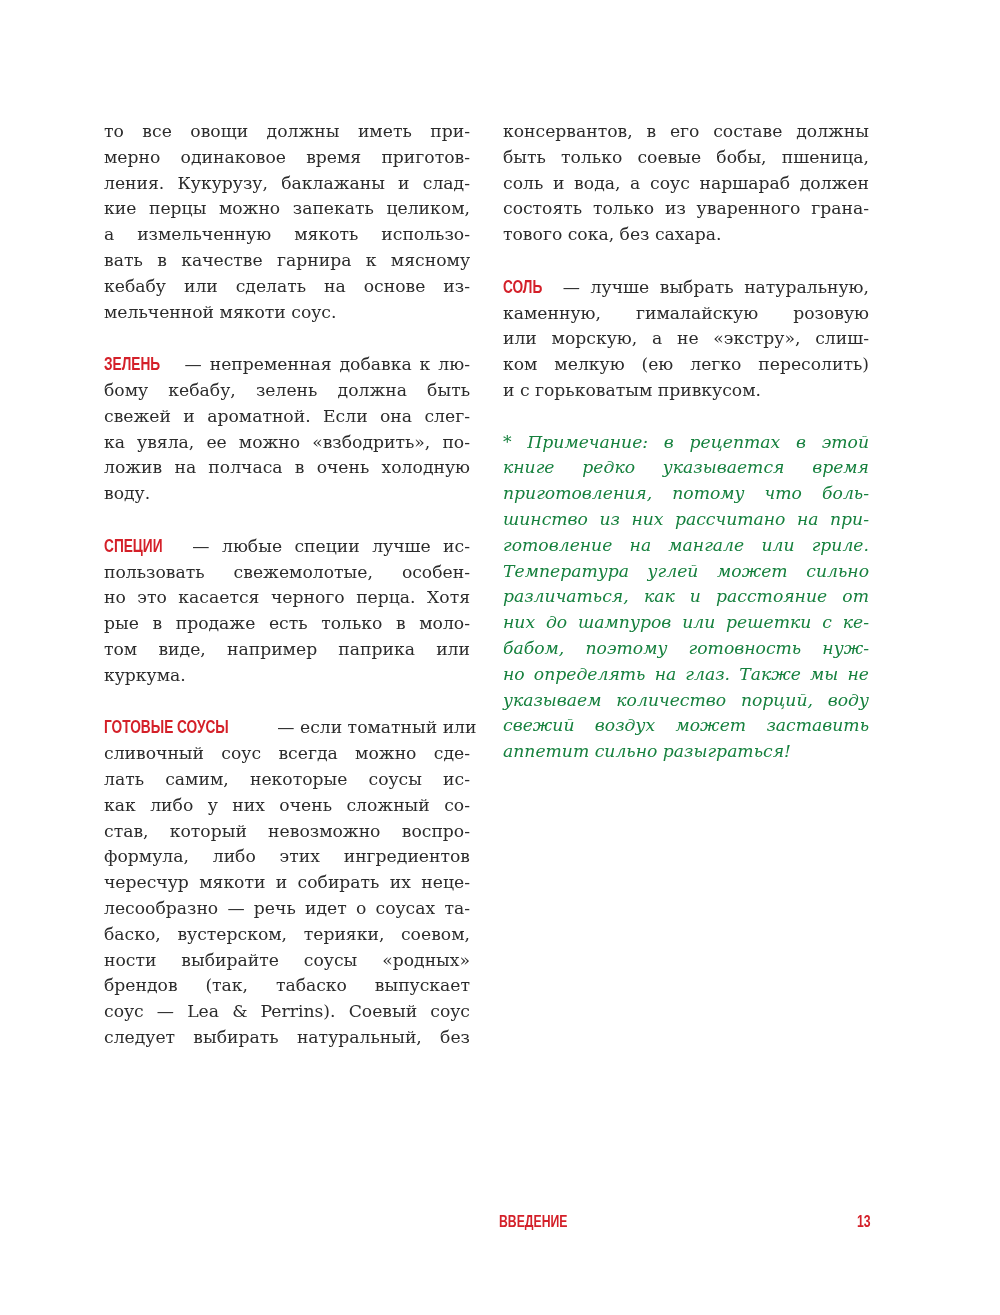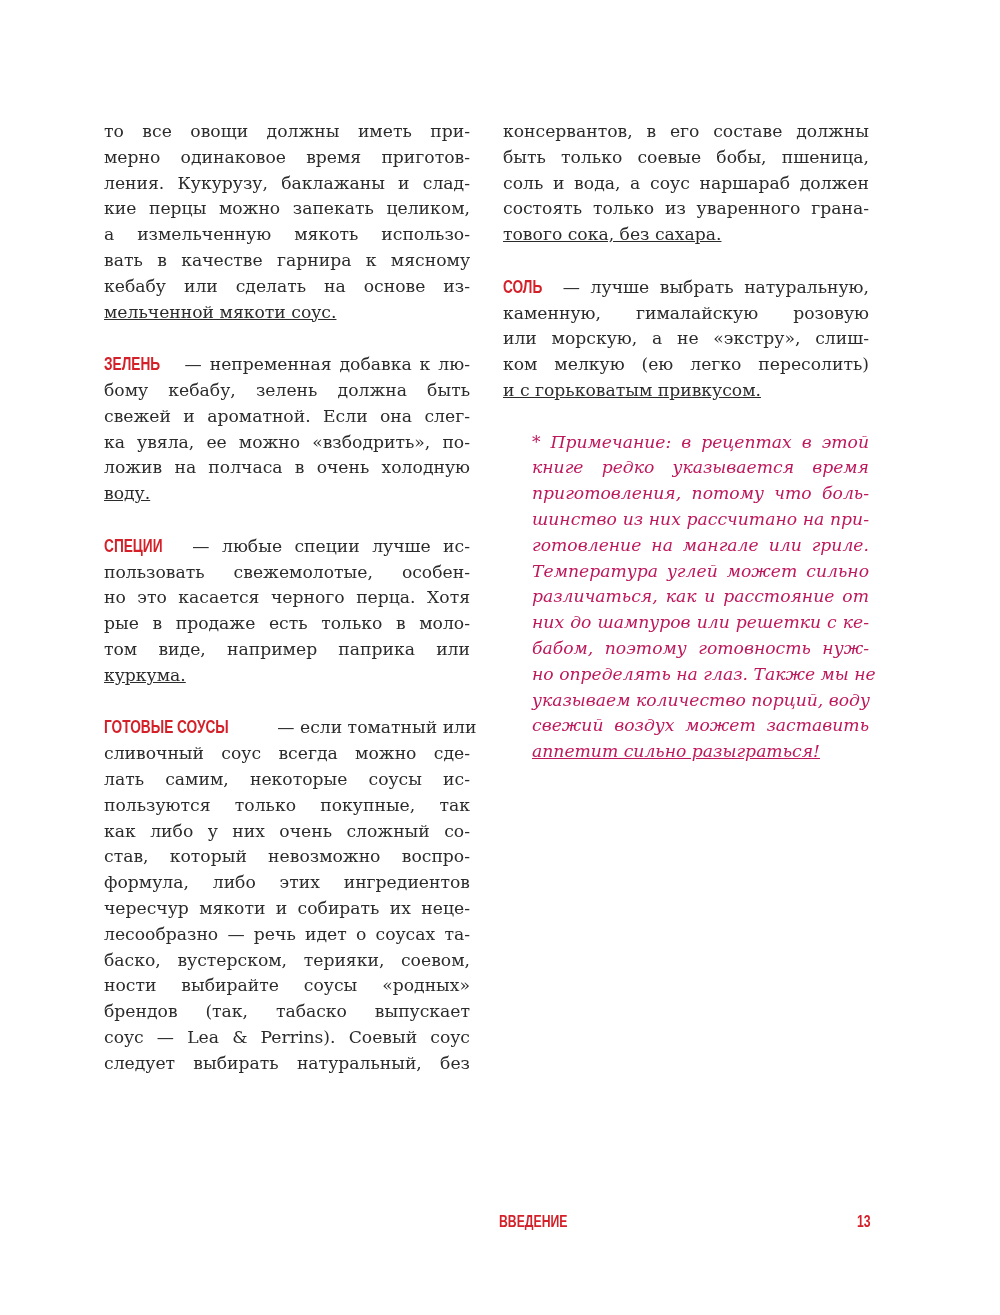--- a/index.html
+++ b/index.html
@@ -13,37 +13,36 @@
     line-height: 25.8px;
     color: #2b2b2b;
     text-align: justify;
     text-align-last: left;
     hyphens: manual;
   }
   .col-left { left: 104px; }
   .col-right { left: 503px; }
   .para { margin: 0 0 25.8px 0; }
   .line { display: block; text-align: justify; text-align-last: justify; white-space: nowrap; }
-  .line.last { text-align-last: left; text-decoration: underline; }
+  .line.last { text-align-last: left; }
   .term {
     font-family: "Liberation Sans", "DejaVu Sans", sans-serif;
     font-weight: bold;
     color: #d42029;
     font-size: 19px;
     letter-spacing: 0px;
     display: inline-block;
     transform: scaleX(0.72);
     transform-origin: left center;
     margin-right: -0.28em;
   }
   .note {
-    color: #be185d;
+    color: #15803d;
     font-style: italic;
     font-family: "DejaVu Serif", "Liberation Serif", serif;
-    margin-left: 29px;
   }
   .footer {
     position: absolute;
     top: 1212px;
     font-family: "Liberation Sans", "DejaVu Sans", sans-serif;
     font-weight: bold;
     color: #d42029;
     font-size: 17px;
     transform: scaleX(0.72);
     transform-origin: left center;
@@ -81,21 +80,20 @@
     <span class="line">но это касается черного перца. Хотя</span>
     <span class="line">рые в продаже есть только в моло-</span>
     <span class="line">том виде, например паприка или</span>
     <span class="line last">куркума.</span>
   </div>
 
   <div class="para">
     <span class="line"><span class="term">ГОТОВЫЕ СОУСЫ</span><span> — если томатный или</span></span>
     <span class="line">сливочный соус всегда можно сде-</span>
     <span class="line">лать самим, некоторые соусы ис-</span>
-    <span class="line">пользуются только покупные, так</span>
     <span class="line">как либо у них очень сложный со-</span>
     <span class="line">став, который невозможно воспро-</span>
     <span class="line">формула, либо этих ингредиентов</span>
     <span class="line">чересчур мякоти и собирать их неце-</span>
     <span class="line">лесообразно — речь идет о соусах та-</span>
     <span class="line">баско, вустерском, терияки, соевом,</span>
     <span class="line">ности выбирайте соусы «родных»</span>
     <span class="line">брендов (так, табаско выпускает</span>
     <span class="line">соус — Lea &amp; Perrins). Соевый соус</span>
     <span class="line">следует выбирать натуральный, без</span>

